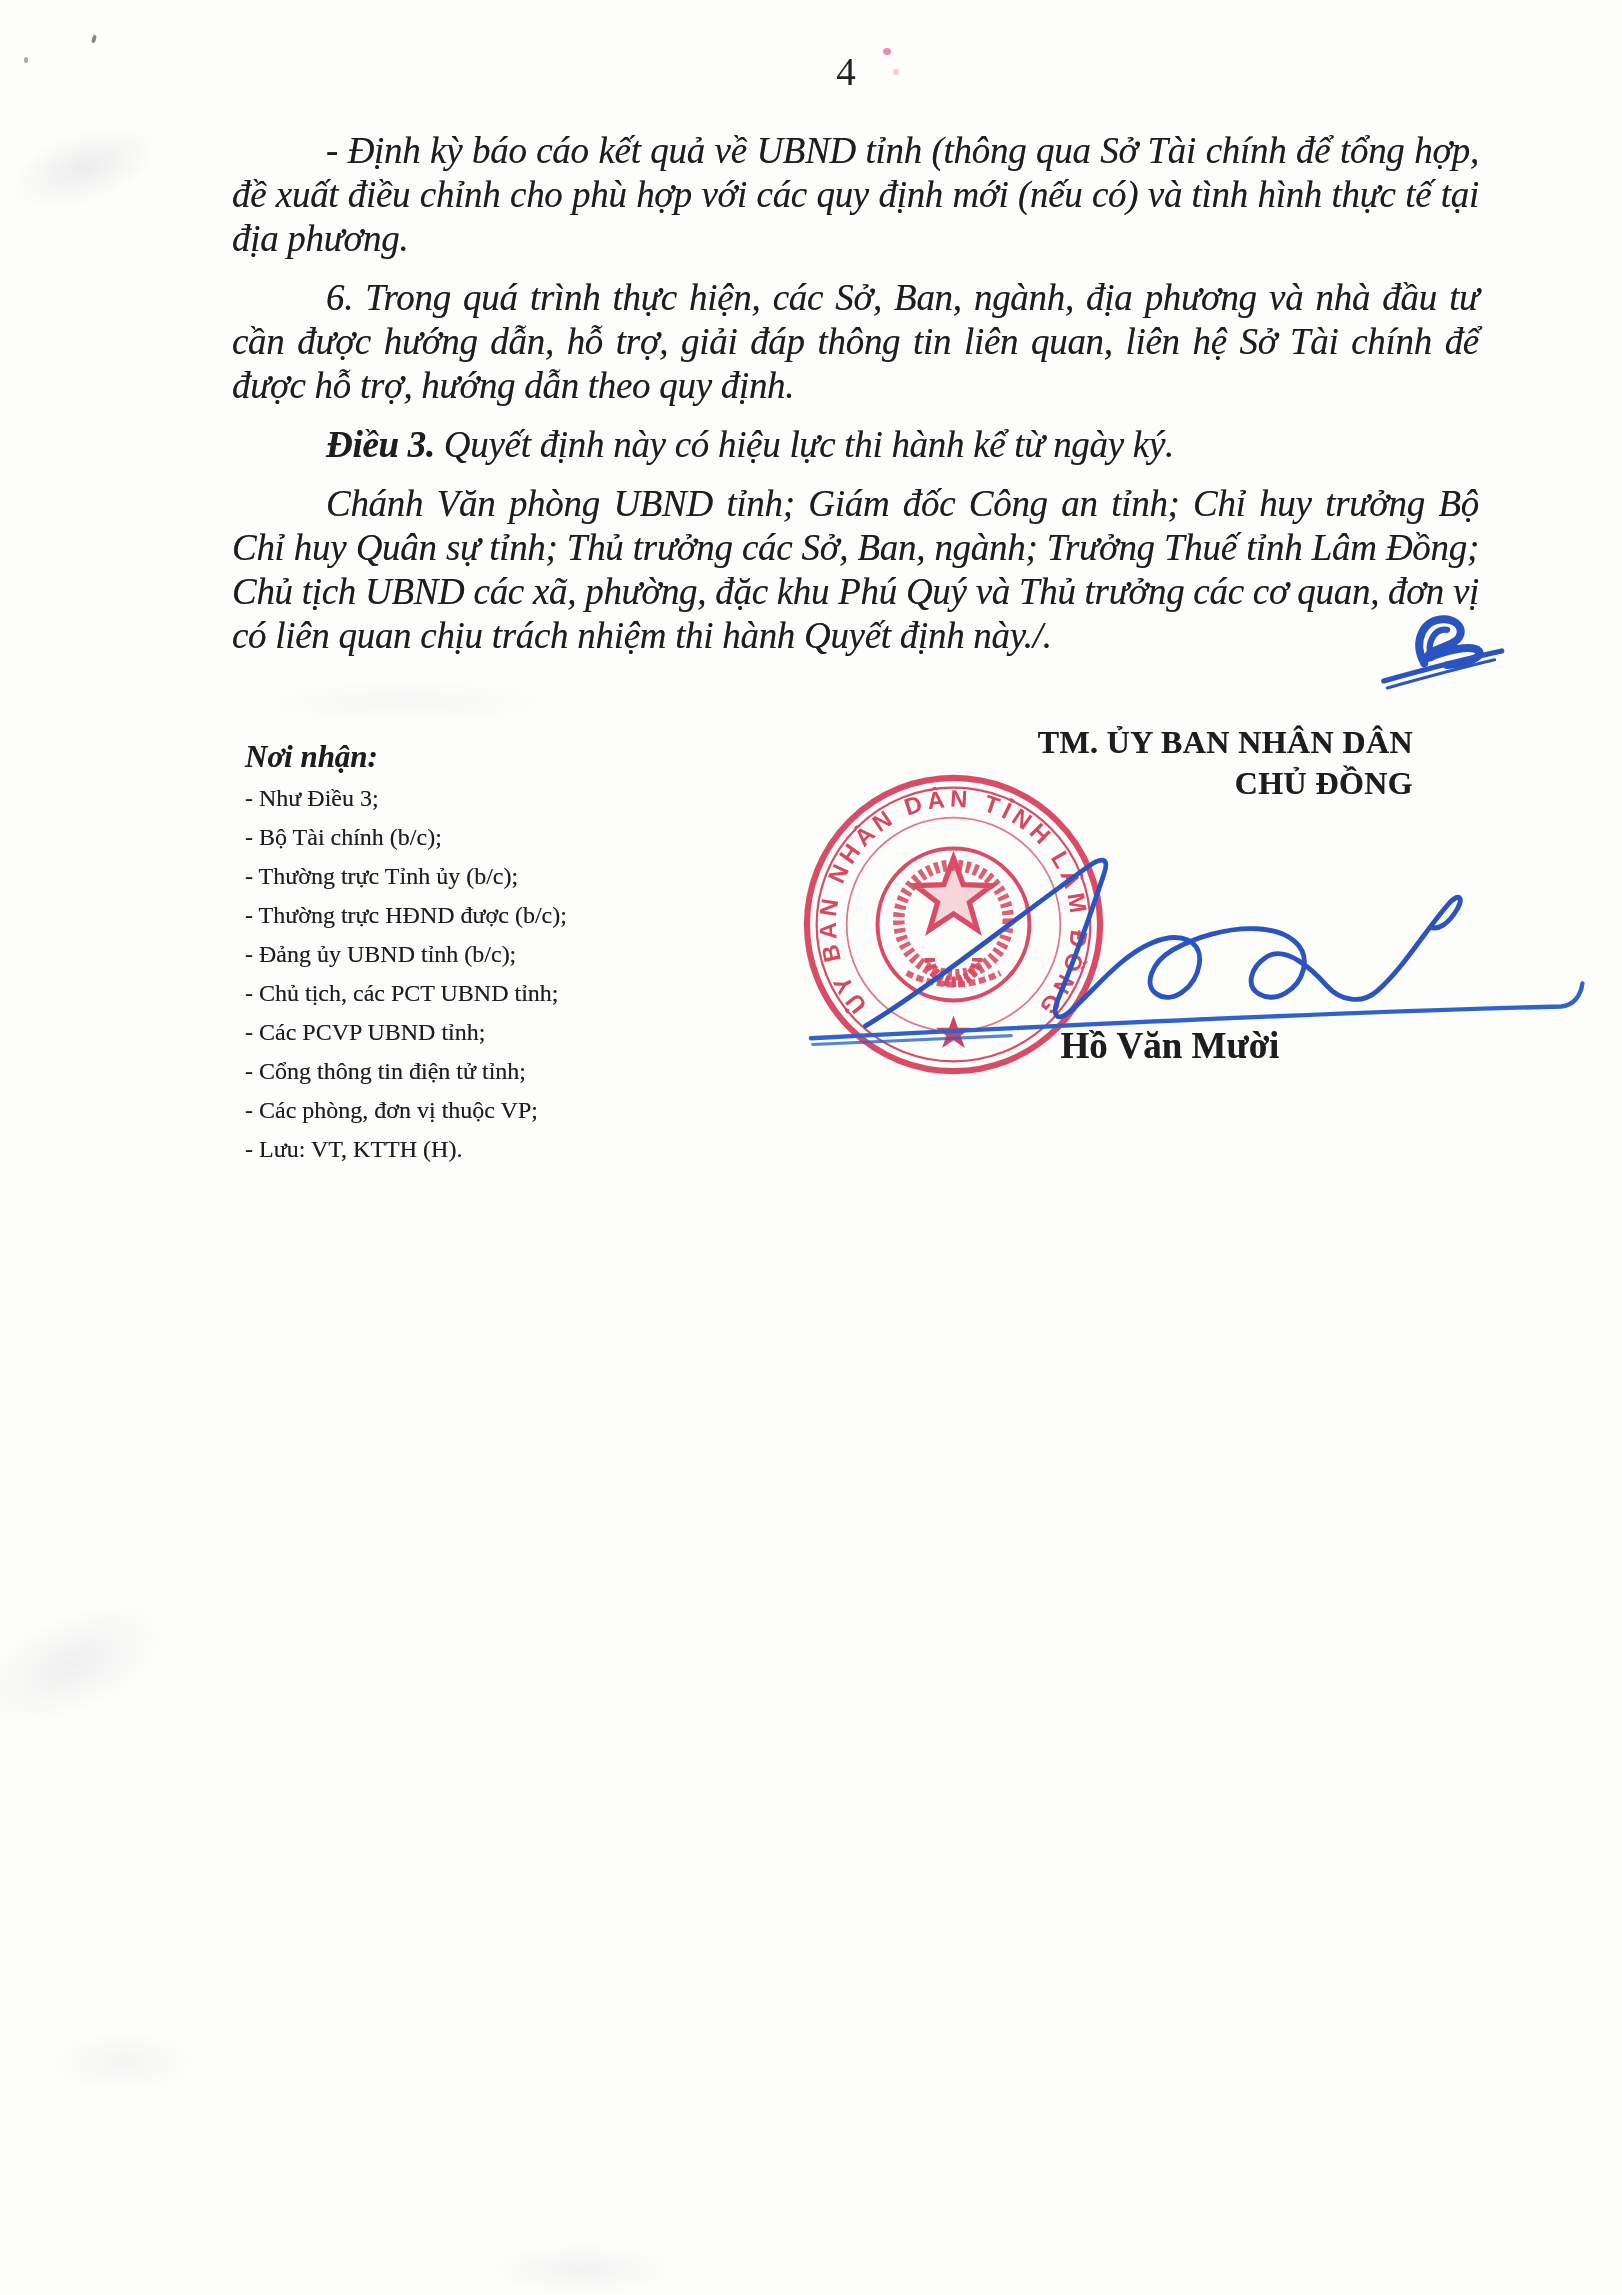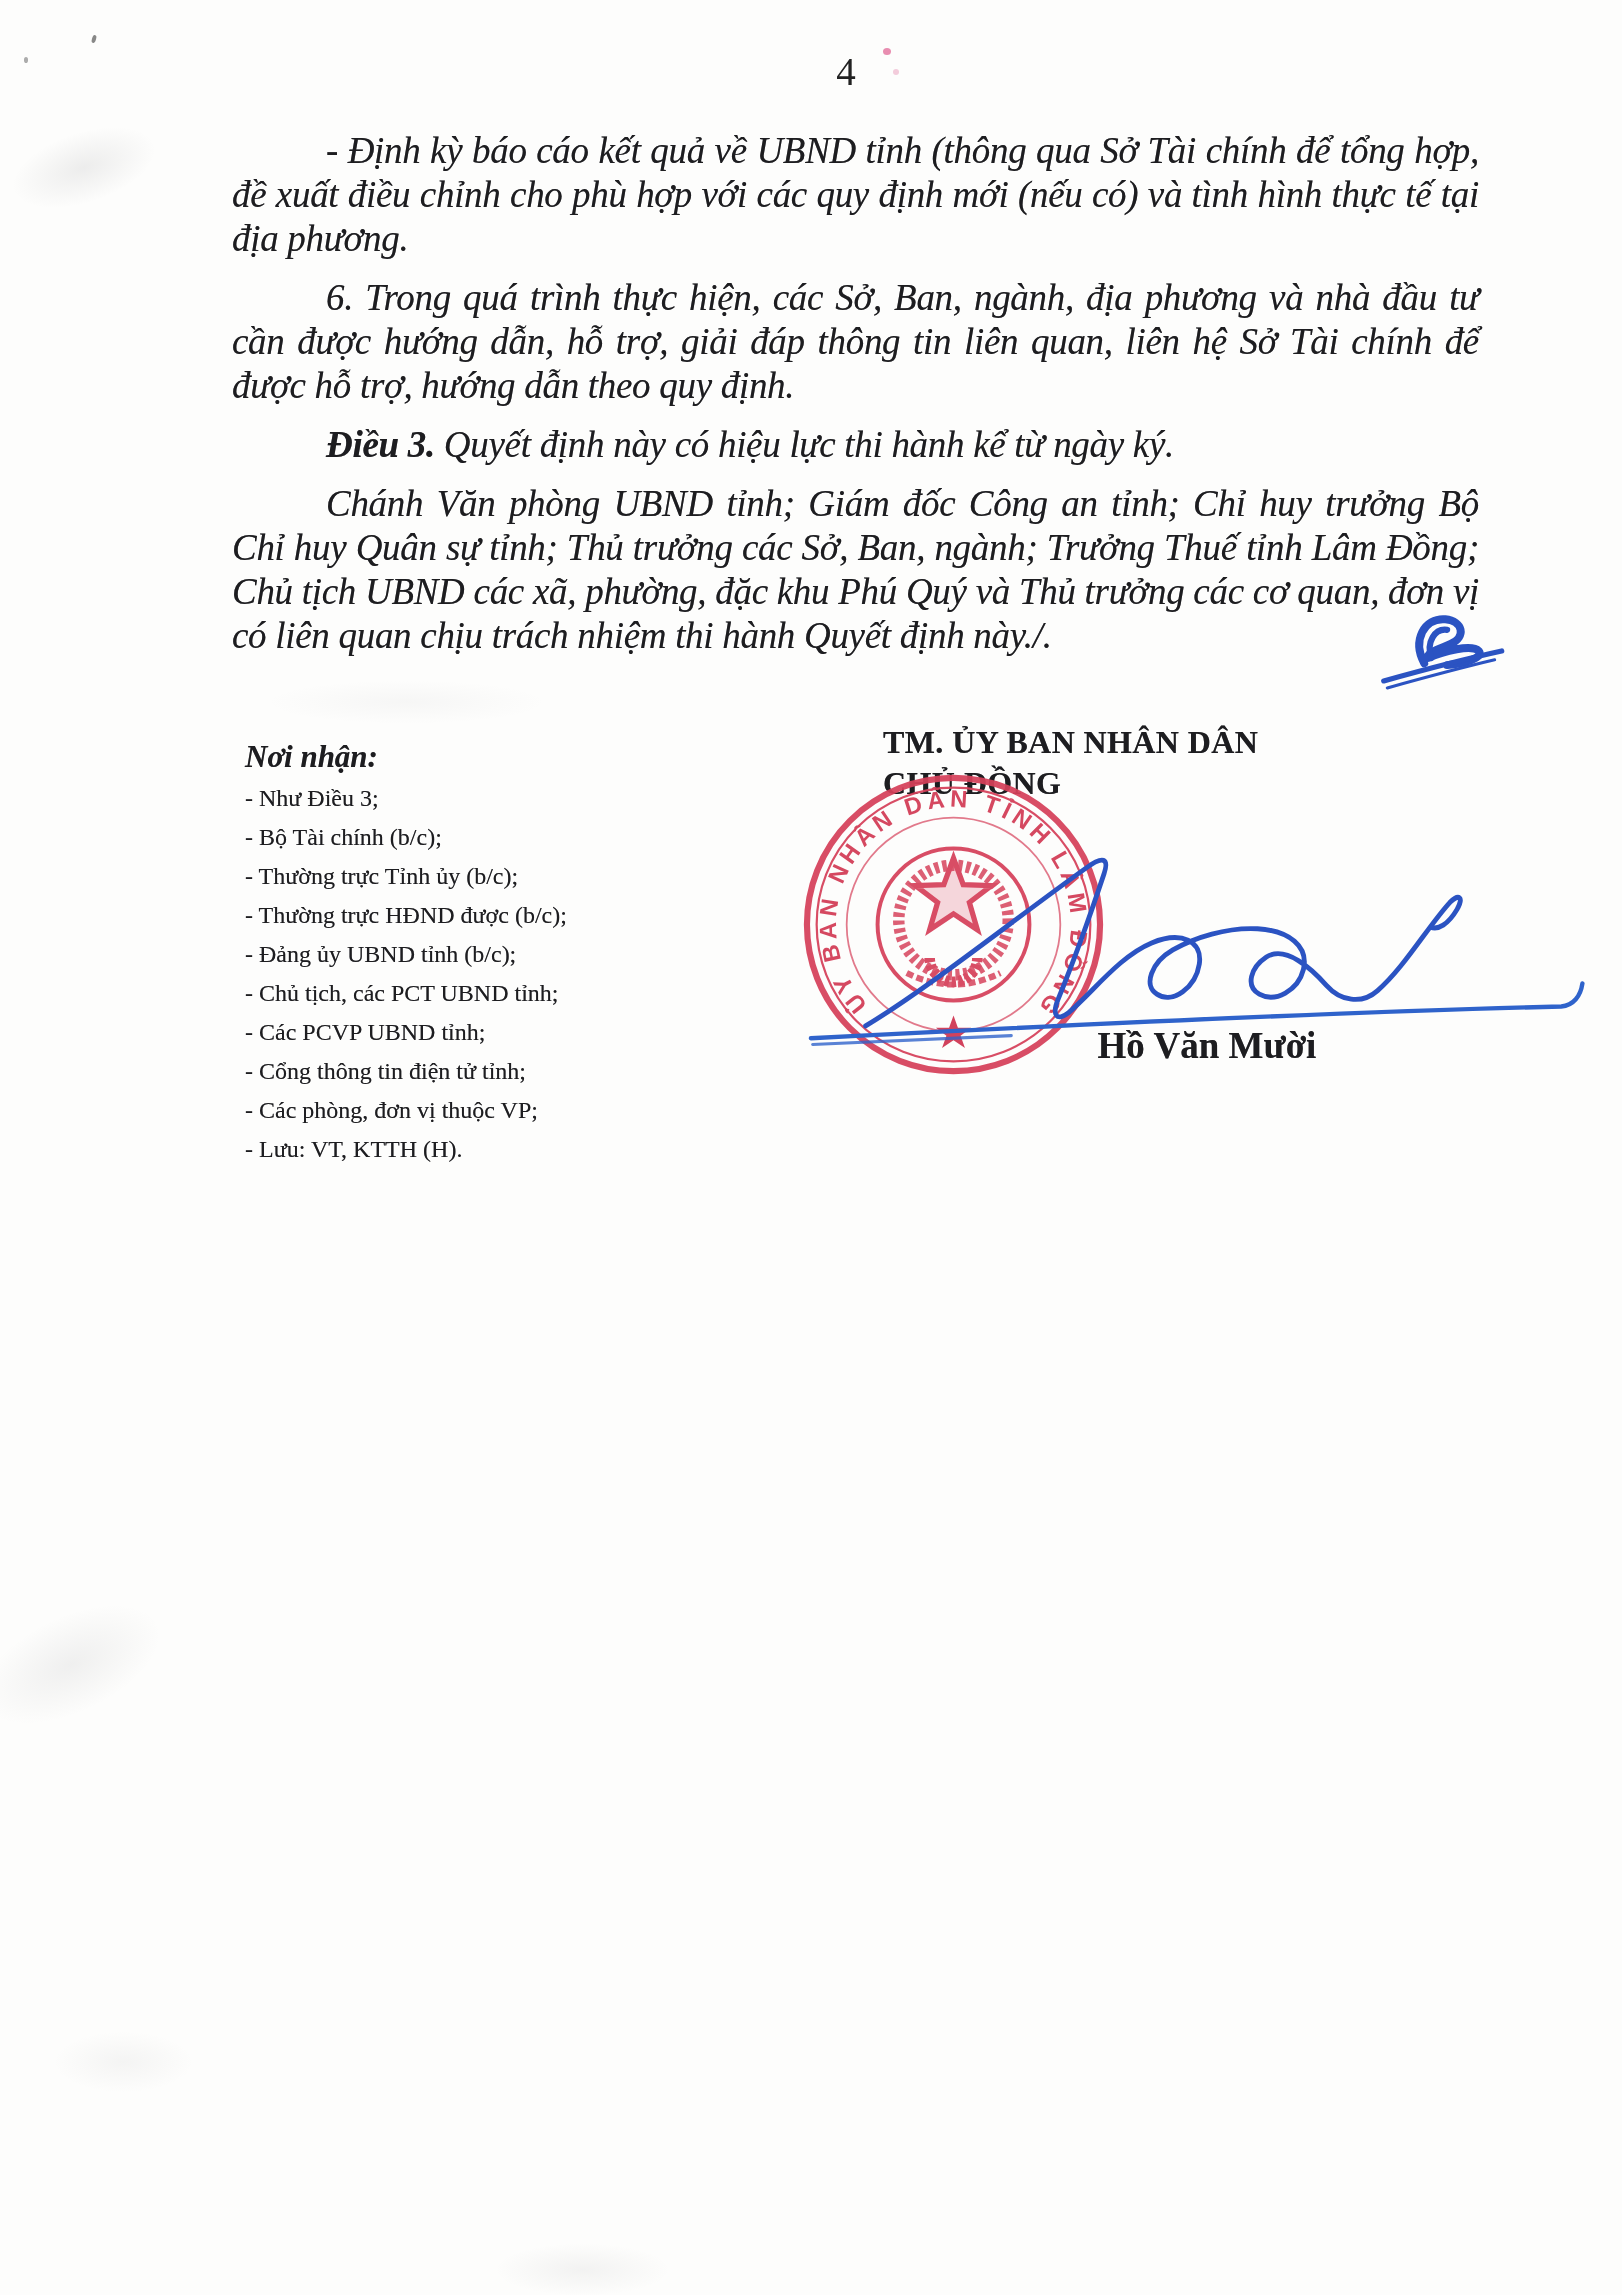--- a/index.html
+++ b/index.html
@@ -30,26 +30,26 @@
     position:absolute;left:245px;top:717px;width:547px;
     text-shadow:0 0 0.5px rgba(20,20,25,.5);
   }
   .recipients .heading{
     font-size:31px;font-weight:bold;font-style:italic;
     line-height:41px;margin-bottom:1.8px;margin-top:19px;
   }
   .recipients .item{font-size:24px;line-height:39px;}
   .sign-head{
     position:absolute;left:883px;top:722px;width:530px;
-    text-align:left;font-weight:bold;font-size:32px;line-height:41px;
+    text-align:right;font-weight:bold;font-size:32px;line-height:41px;
     letter-spacing:0.4px;
     text-shadow:0 0 0.6px rgba(20,20,25,.55);
   }
   .signer-name{
-    position:absolute;left:942px;top:1024px;width:530px;
+    position:absolute;left:905px;top:1024px;width:530px;
     text-align:center;font-weight:bold;font-size:37px;line-height:44px;
     text-shadow:0 0 0.6px rgba(20,20,25,.55);
   }
   .seal-svg{position:absolute;left:799px;top:770px;width:309px;height:309px;opacity:.93;}
   .sig-svg{position:absolute;left:795px;top:812px;width:828px;height:283px;}
   .paraph-svg{position:absolute;left:1373px;top:607px;width:150px;height:88px;}
 </style>
 </head>
 <body>
 

